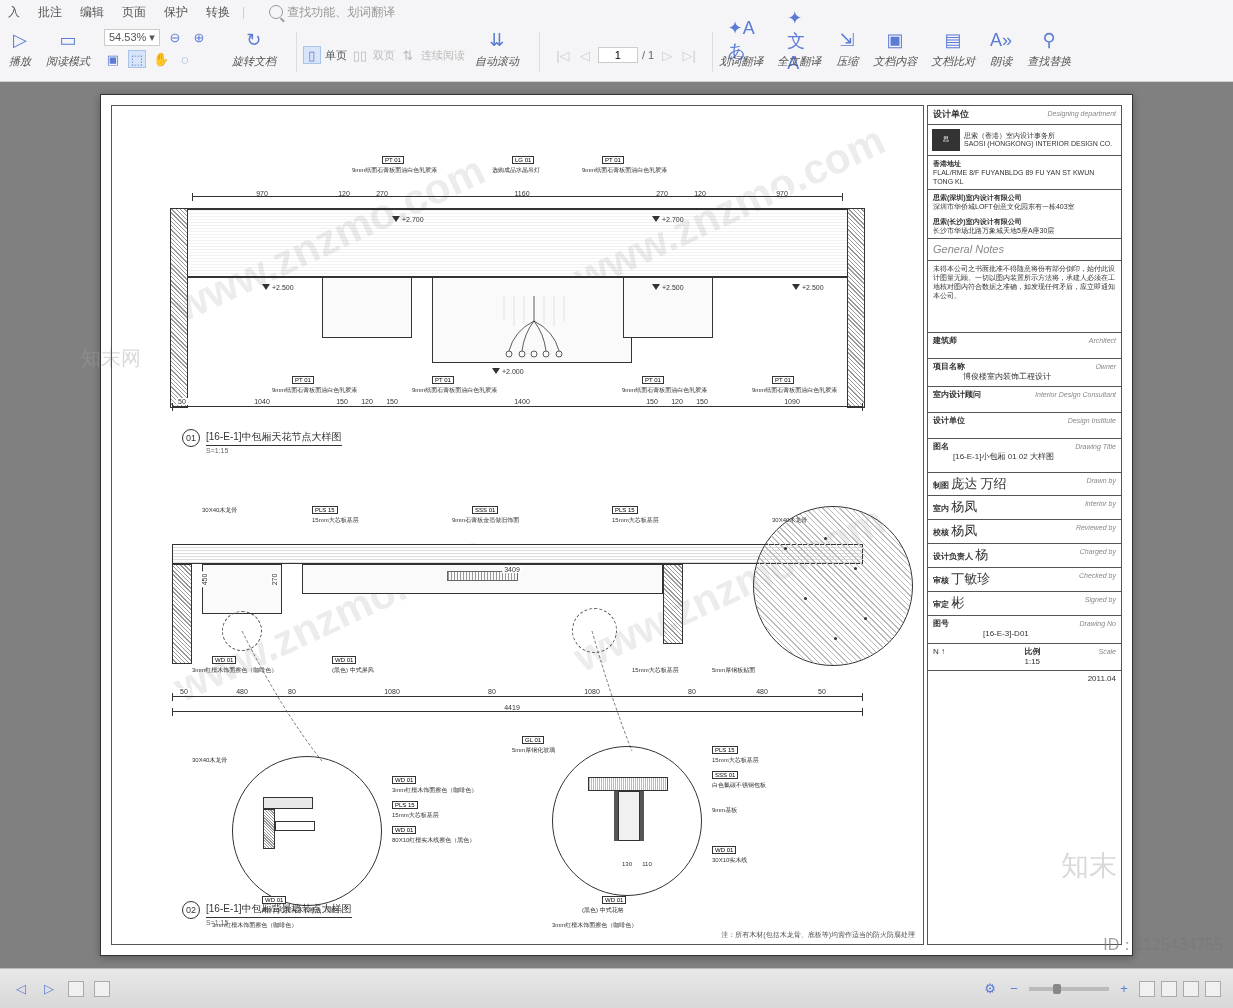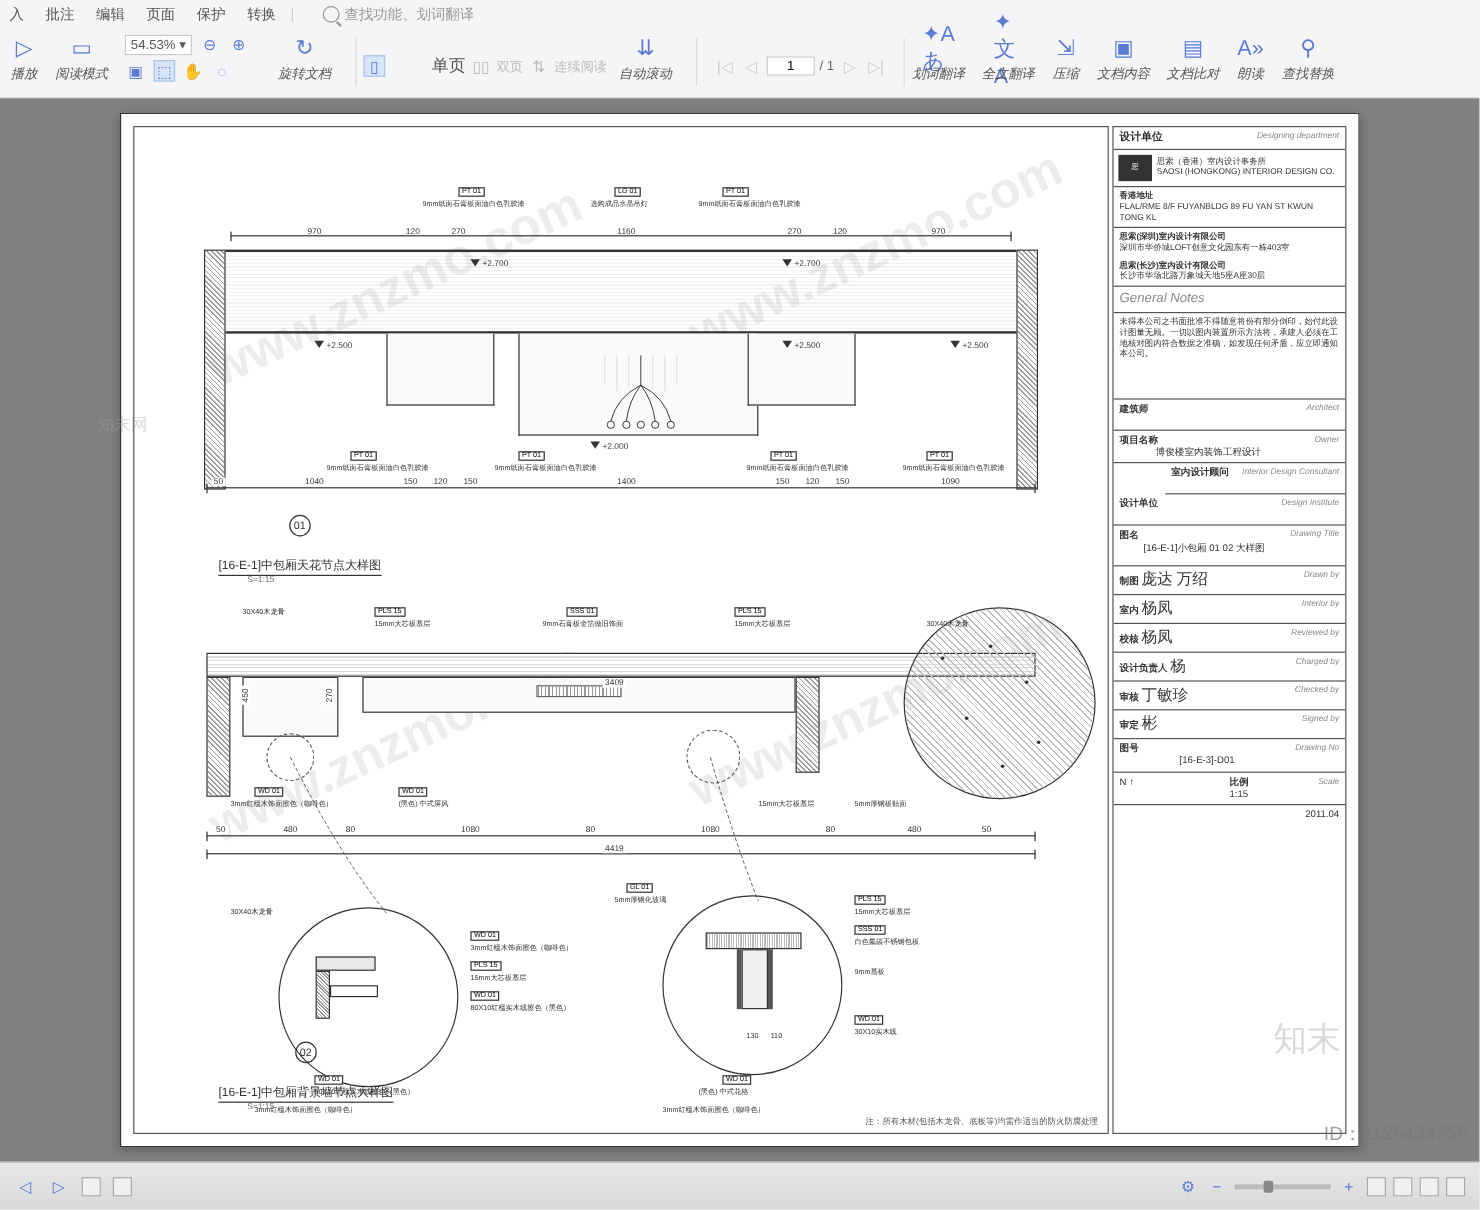--- a/index.html
+++ b/index.html
@@ -52,42 +52,42 @@
 .dim-line::after { right: 0; }
 .dim-text { position: absolute; font-size: 7px; color: #333; background: #fff; padding: 0 2px; transform: translateX(-50%); }
 .elev-mark { position: absolute; font-size: 7px; color: #333; }
 .elev-mark::before { content: ''; display: inline-block; width: 0; height: 0; border-left: 4px solid transparent; border-right: 4px solid transparent; border-top: 6px solid #333; margin-right: 2px; }
 .tag-box { position: absolute; font-size: 6px; border: 0.5px solid #333; padding: 0 2px; background: #fff; white-space: nowrap; }
 .note-text { position: absolute; font-size: 6px; color: #333; white-space: nowrap; }
 
 .chandelier { position: absolute; width: 80px; height: 70px; }
 .chandelier svg { width: 100%; height: 100%; }
 
-.fig-title { display: flex; align-items: center; gap: 17px; font-size: 10px; color: #333; flex-direction: column; }
+.fig-title { display: flex; align-items: center; gap: 6px; font-size: 10px; color: #333; }
 .fig-num { width: 18px; height: 18px; border-radius: 50%; border: 1.5px solid #333; display: flex; align-items: center; justify-content: center; font-size: 9px; }
 .fig-scale { font-size: 7px; color: #666; margin-left: 24px; }
 
 .wall-section { position: absolute; left: 20px; right: 20px; top: 78px; height: 100px; }
 .wall-top { position: absolute; left: 0; right: 0; top: 0; height: 20px; border: 1.5px solid #333; background: repeating-linear-gradient(0deg, #ddd, #ddd 1px, #fff 1px, #fff 3px); }
 .wall-hatch { position: absolute; border: 1.5px solid #333; background: repeating-linear-gradient(45deg, transparent, transparent 2px, #999 2px, #999 3px); }
 .wall-panel { position: absolute; top: 20px; height: 50px; border: 1px solid #333; background: #fafafa; }
 .circle-detail { position: absolute; border: 1px dashed #555; border-radius: 50%; }
 .big-circle { position: absolute; right: -30px; top: 40px; width: 160px; height: 160px; border-radius: 50%; border: 1.5px solid #333; overflow: hidden; }
 .big-circle-fill { position: absolute; inset: 0; background: repeating-linear-gradient(45deg, transparent, transparent 3px, #bbb 3px, #bbb 4px); }
 .dot { position: absolute; width: 3px; height: 3px; background: #333; border-radius: 50%; }
 
 .detail-circle { position: absolute; width: 150px; height: 150px; border: 1.5px solid #333; border-radius: 50%; overflow: visible; }
 
 .statusbar { position: absolute; bottom: 0; left: 0; right: 0; height: 40px; background: linear-gradient(#e8e8e8, #d8d8d8); border-top: 1px solid #bbb; display: flex; align-items: center; padding: 0 12px; gap: 10px; font-size: 11px; color: #666; }
 .statusbar .sb-right { margin-left: auto; display: flex; gap: 6px; align-items: center; }
 .sb-icon { width: 16px; height: 16px; border: 1px solid #aaa; background: #f0f0f0; }
 
 .watermark { position: absolute; font-size: 42px; color: rgba(180,180,180,.25); transform: rotate(-25deg); pointer-events: none; font-weight: bold; }
 .id-tag { position: absolute; right: 10px; bottom: 52px; font-size: 16px; color: rgba(120,120,120,.7); font-weight: 500; }
-.zhimo { position: absolute; font-size: 14px; color: rgba(160,160,160,.4); pointer-events: none; }
+.zhimo { position: absolute; font-size: 20px; color: rgba(160,160,160,.4); pointer-events: none; }
 
 .foot-note { position: absolute; right: 8px; bottom: 4px; font-size: 7px; color: #555; }
 </style>
 </head>
 <body>
 
 <div class="menubar">
   <span>入</span>
   <span>批注</span>
   <span>编辑</span>
@@ -123,21 +123,21 @@
       <span class="mini-icon">◌</span>
     </div>
   </div>
   <div class="tool-group">
     <div class="tool-icon-big">↻</div>
     <div class="tool-label">旋转文档</div>
   </div>
   <div class="tool-sep"></div>
   <div style="display:flex;gap:4px;align-items:center;margin-right:10px;margin-top:18px;">
     <span class="mini-icon active">▯</span>
-      <span style="font-size:14px;margin-left:35px;">单页</span>
+      <span style="font-size:11px;">单页</span>
     <span class="mini-icon" style="color:#bbb;">▯▯</span>
       <span style="font-size:11px;color:#bbb;">双页</span>
     <span class="mini-icon" style="color:#bbb;">⇅</span>
       <span style="font-size:11px;color:#bbb;">连续阅读</span>
   </div>
   <div class="tool-group">
     <div class="tool-icon-big">⇊</div>
     <div class="tool-label">自动滚动</div>
   </div>
   <div class="tool-sep"></div>
@@ -405,21 +405,21 @@
             <div>SAOSI (HONGKONG) INTERIOR DESIGN CO.</div>
           </div>
       </div>
       <div class="tb-row small"><b>香港地址</b><br><span>FLAL/RME 8/F FUYANBLDG 89 FU YAN ST KWUN TONG  KL</span></div>
       <div class="tb-row small" style="border-bottom:none;"><b>思索(深圳)室内设计有限公司</b><br><span>深圳市华侨城LOFT创意文化园东有一栋403室</span></div>
       <div class="tb-row small"><b>思索(长沙)室内设计有限公司</b><br><span>长沙市华场北路万象城天地5座A座30层</span></div>
       <div class="tb-row"><i style="font-size:11px;color:#888;">General Notes</i></div>
       <div class="tb-row small" style="height:72px;"><span>未得本公司之书面批准不得随意将份有部分倒印，始付此设计图量无顾。一切以图内装置所示方法将，承建人必须在工地核对图内符合数据之准确，如发现任何矛盾，应立即通知本公司。</span></div>
       <div class="tb-row" style="height:26px;"><b>建筑师</b><span class="tb-label">Architect</span></div>
       <div class="tb-row"><b>项目名称</b><span class="tb-label">Owner</span><br><span style="margin-left:30px;">博俊楼室内装饰工程设计</span></div>
-      <div class="tb-row" style="height:26px;margin-left:43px;"><b>室内设计顾问</b><span class="tb-label">Interior Design Consultant</span></div>
+      <div class="tb-row" style="height:26px;"><b>室内设计顾问</b><span class="tb-label">Interior Design Consultant</span></div>
       <div class="tb-row" style="height:26px;"><b>设计单位</b><span class="tb-label">Design Institute</span></div>
       <div class="tb-row" style="height:34px;"><b>图名</b><span class="tb-label">Drawing Title</span><br><span style="margin-left:20px;">[16-E-1]小包厢 01 02 大样图</span></div>
       <div class="tb-row"><b>制图</b><span class="tb-label">Drawn by</span> <span class="sig">庞达 万绍</span></div>
       <div class="tb-row"><b>室内</b><span class="tb-label">Interior by</span> <span class="sig">杨凤</span></div>
       <div class="tb-row"><b>校核</b><span class="tb-label">Reviewed by</span> <span class="sig">杨凤</span></div>
       <div class="tb-row"><b>设计负责人</b><span class="tb-label">Charged by</span> <span class="sig">杨</span></div>
       <div class="tb-row"><b>审核</b><span class="tb-label">Checked by</span> <span class="sig">丁敏珍</span></div>
       <div class="tb-row"><b>审定</b><span class="tb-label">Signed by</span> <span class="sig">彬</span></div>
       <div class="tb-row"><b>图号</b><span class="tb-label">Drawing No</span><br><span style="margin-left:50px;">[16-E-3]-D01</span></div>
       <div class="tb-row" style="display:flex;">

